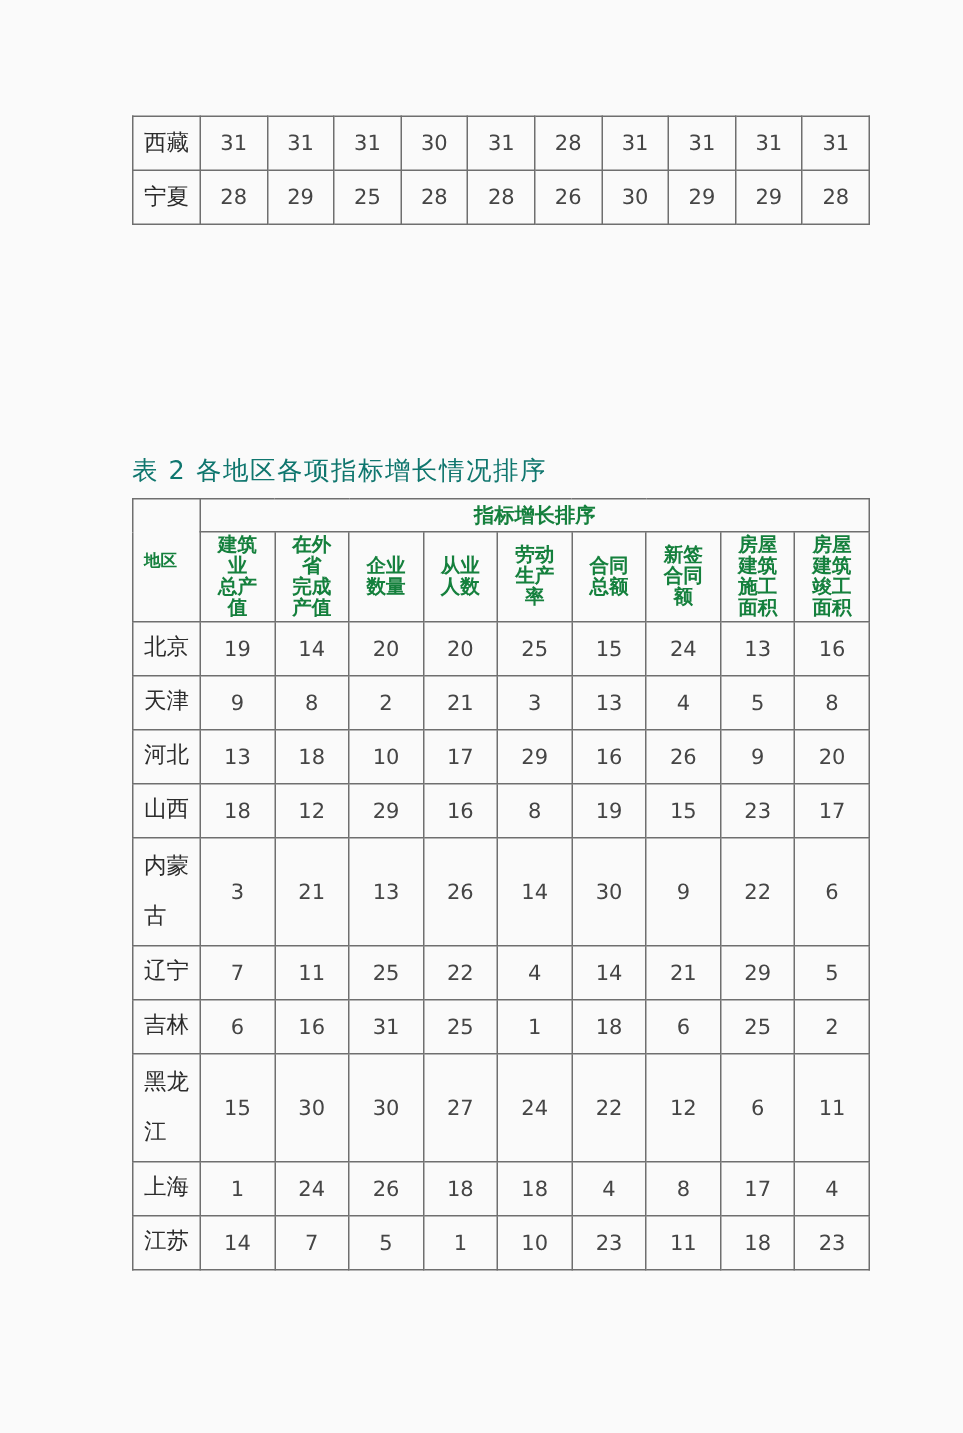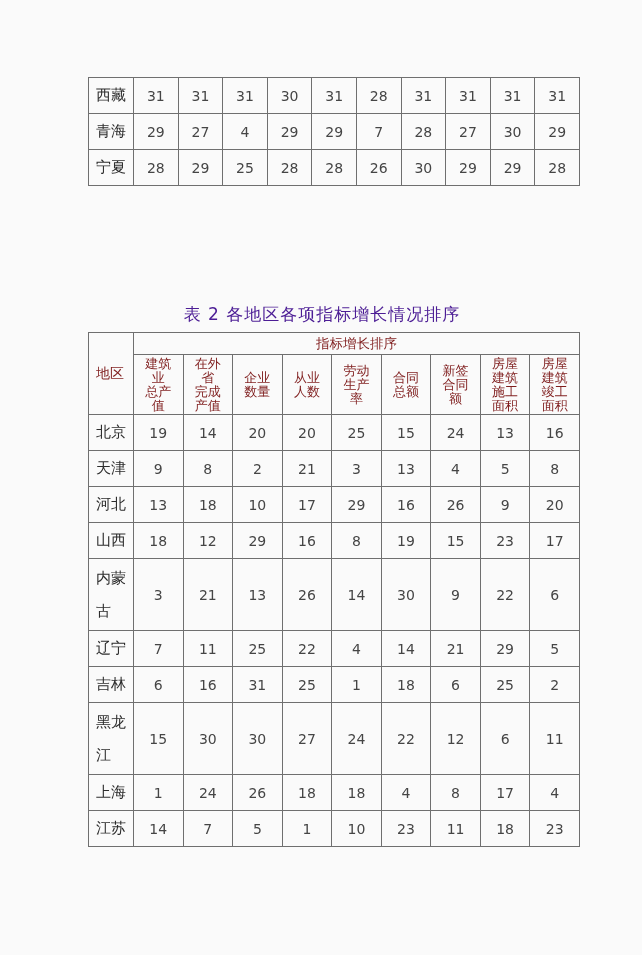--- a/index.html
+++ b/index.html
@@ -23,24 +23,23 @@
   table.t2 { top: 332px; }
   table { border: 1.5px solid #4a4a4a; }
   td, th { border: 1px solid #6f6f6f; padding: 0; overflow: hidden; }
 
   
   .t1 td.num { height: 35px; }
 
   
   .caption {
     position: absolute;
-    left: 76px; top: 301px; width: 492px;
-    text-align: center;
+    left: 88px; top: 301px; width: 492px;
     font-size: 17px;
-    color: #4c1d95;
+    color: #0f766e;
     letter-spacing: 1px;
     line-height: 26px;
   }
 
   
   td.num {
     text-align: center;
     vertical-align: middle;
     font-size: 14px;
     color: #454545;
@@ -49,37 +48,37 @@
     text-align: left;
     vertical-align: middle;
     padding-left: 7px;
     font-size: 15px;
     color: #2c2c2c;
     word-break: break-all;
   }
 
   
   .t2 th {
-    font-weight: normal;
-    color: #7f1d1d;
+    font-weight: bold;
+    color: #15803d;
     text-align: center;
     vertical-align: middle;
   }
   .t2 th.group-h { height: 21px; font-size: 13.5px; }
   .t2 th.col-h {
     height: 57px;
     font-size: 13px;
     line-height: 14px;
     white-space: pre-line;
     padding: 1px 0;
   }
   .t2 th.region-h {
     text-align: left;
     padding-left: 7px;
-    font-size: 14px;
+    font-size: 11px;
   }
 
   
   .t2 td.num { height: 35px; }
   .t2 tr.tall td.num { height: 71px; }
   .t2 td.region { line-height: 33px; font-family: Liberation Serif, serif; }
 </style>
 </head>
 <body>
 
@@ -96,33 +95,20 @@
           <td class="num">31</td>
           <td class="num">31</td>
           <td class="num">31</td>
           <td class="num">30</td>
           <td class="num">31</td>
           <td class="num">28</td>
           <td class="num">31</td>
           <td class="num">31</td>
           <td class="num">31</td>
           <td class="num">31</td>
-        </tr>
-        <tr>
-          <td class="region">青海</td>
-          <td class="num">29</td>
-          <td class="num">27</td>
-          <td class="num">4</td>
-          <td class="num">29</td>
-          <td class="num">29</td>
-          <td class="num">7</td>
-          <td class="num">28</td>
-          <td class="num">27</td>
-          <td class="num">30</td>
-          <td class="num">29</td>
         </tr>
         <tr>
           <td class="region">宁夏</td>
           <td class="num">28</td>
           <td class="num">29</td>
           <td class="num">25</td>
           <td class="num">28</td>
           <td class="num">28</td>
           <td class="num">26</td>
           <td class="num">30</td>

